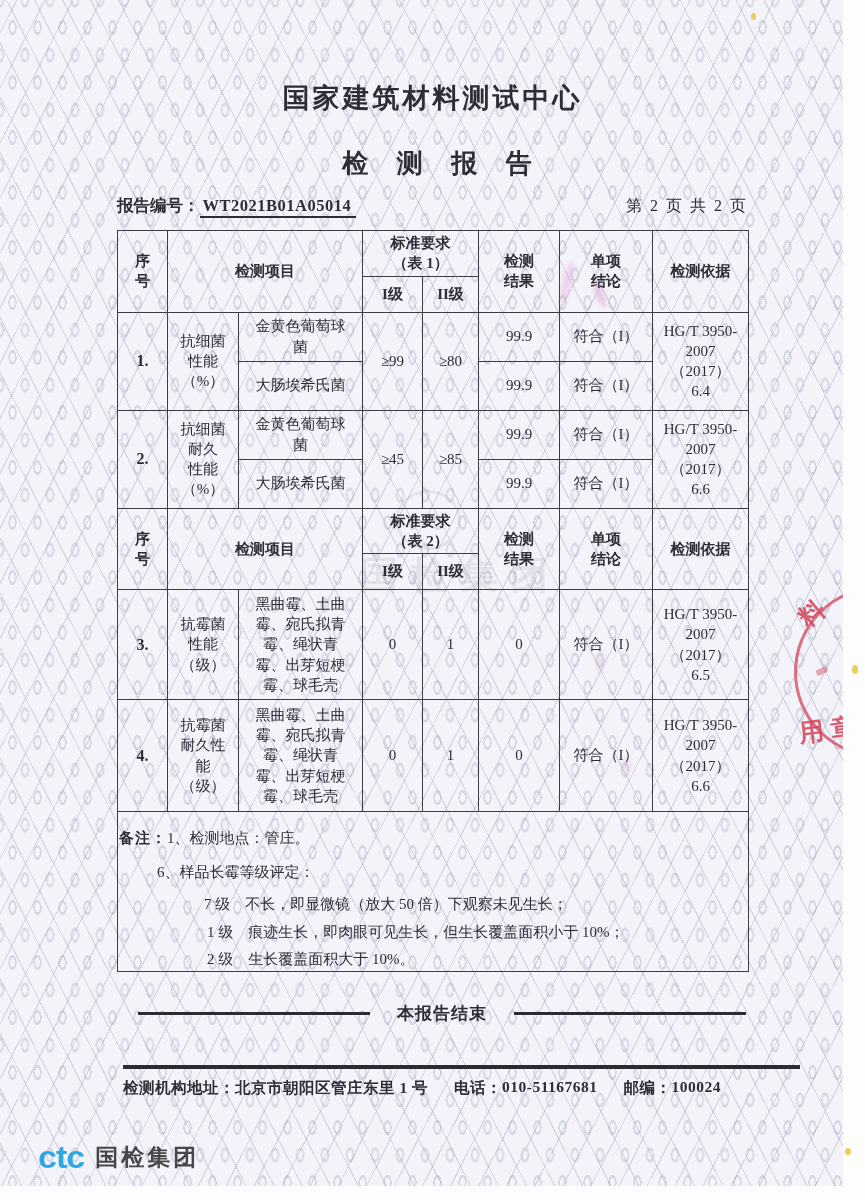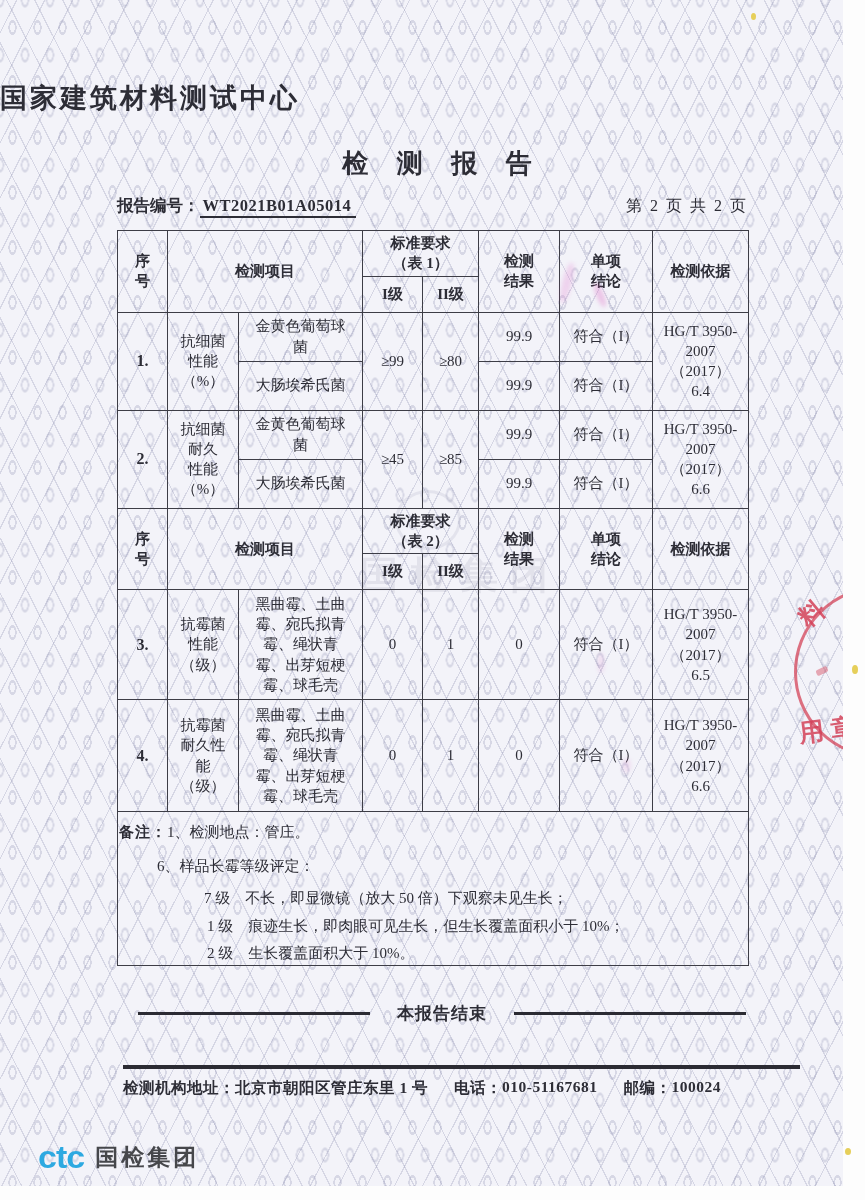--- a/index.html
+++ b/index.html
@@ -15,21 +15,21 @@
     background-image:
       radial-gradient(ellipse 4.5px 8px at center, rgba(148,150,182,0) 55%, rgba(148,150,182,.30) 58% 90%, rgba(148,150,182,0) 93%),
       radial-gradient(ellipse 4.5px 8px at center, rgba(148,150,182,0) 55%, rgba(148,150,182,.30) 58% 90%, rgba(148,150,182,0) 93%),
       repeating-linear-gradient(63deg, rgba(146,148,180,.30) 0 1.2px, rgba(0,0,0,0) 1.2px 25px),
       repeating-linear-gradient(-63deg, rgba(146,148,180,.30) 0 1.2px, rgba(0,0,0,0) 1.2px 25px);
     background-size: 25px 55px, 25px 55px, auto, auto;
     background-position: 0 0, 12.5px 27.5px, 0 0, 0 0;
   }
   .layer { position:absolute; z-index:1; }
 
-  .org-title { top:80px; left:0; width:100%; text-align:left; font-size:27px; font-weight:bold; letter-spacing:3px; }
+  .org-title { top:80px; left:0; width:100%; text-align:center; font-size:27px; font-weight:bold; letter-spacing:3px; }
   .doc-title { top:146px; left:0; width:100%; text-align:center; font-size:26px; font-weight:bold; letter-spacing:11px;padding-left:20px; }
 
   .meta { top:195px; left:117px; width:631px; display:flex; justify-content:space-between; align-items:flex-end; }
   .meta-left { font-size:16.5px; font-weight:bold; }
   .report-no { border-bottom:2px solid #2d2d36; padding:0 5px 1px 3px; letter-spacing:.5px; }
   .page-info { font-size:16px; letter-spacing:2px; }
 
   table.report {
     position:absolute; z-index:1; top:230px; left:117px; width:631px;
     border-collapse:collapse; table-layout:fixed; text-align:center; font-size:15px;
@@ -41,21 +41,21 @@
   tr.hB td { height:36px; }
   tr.sub td { height:49px; }
   tr.tall3 td { height:110px; }
   tr.tall4 td { height:112px; }
   .no-cell { font-weight:bold; font-size:16px; }
   .basis-cell { line-height:1.5; font-size:15px; }
   .name-cell { line-height:1.55; }
   .std-cell { line-height:1.5; }
   .notes-cell { text-align:left; vertical-align:top; padding:8px 8px 4px 8px; height:145px; font-size:15px; }
   .nl { line-height:1.35; }
-  .nl1 { margin-top:8px; }
+  .nl1 { margin-top:14px; }
   .nl1 .lbl { font-weight:bold; letter-spacing:1px; }
   .nl2 { margin-top:14px; margin-left:38px; }
   .nl3 { margin-top:11px; margin-left:85px; }
   .nl4 { margin-top:8px;  margin-left:88px; }
   .nl5 { margin-top:7px;  margin-left:88px; }
 
   .end-divider { top:1002px; left:138px; width:608px; display:flex; align-items:center; font-size:17px; font-weight:bold;gap:24px; }
   .end-divider .rule { flex:1; height:2.5px; background:#2b2b33; }
   .end-divider .txt { padding:0 3px; letter-spacing:1px; }
 

